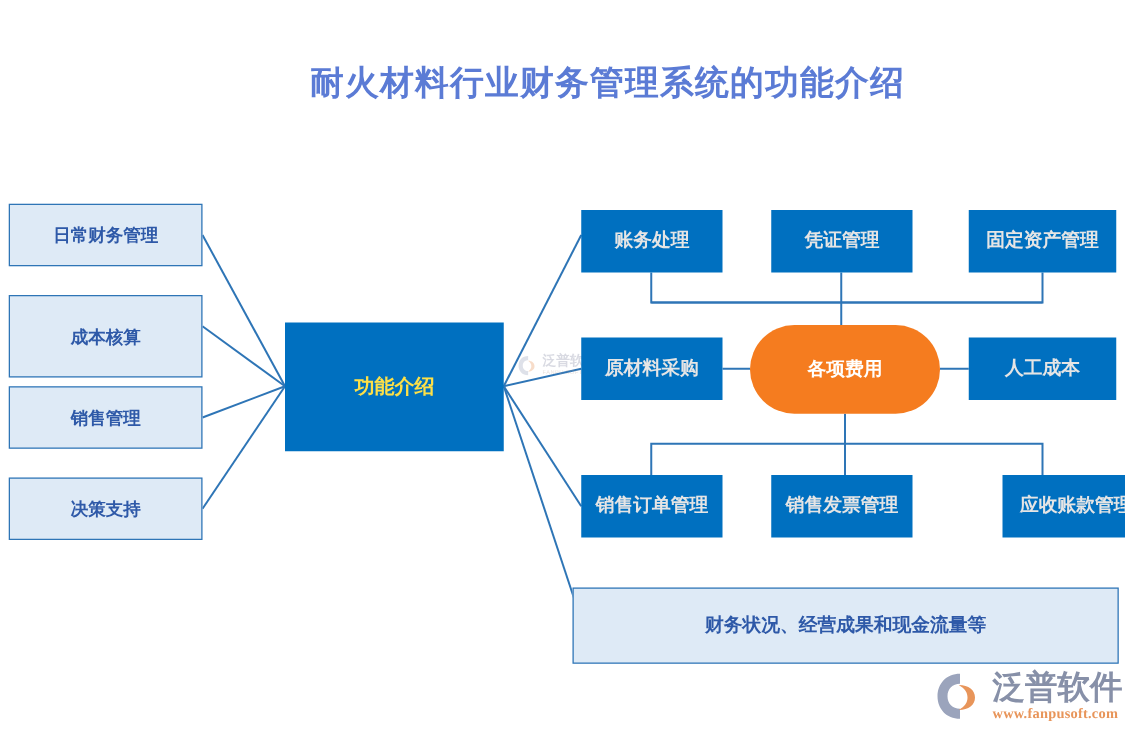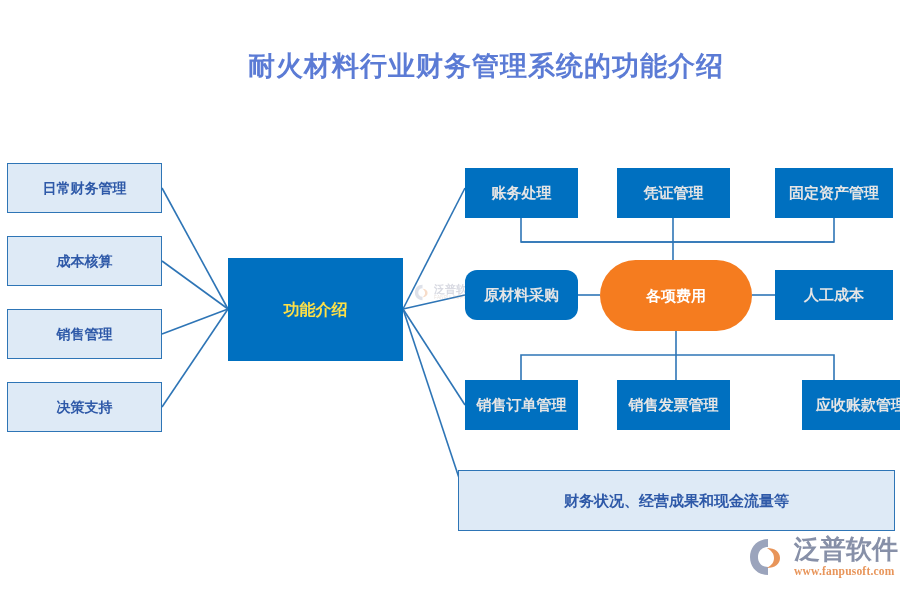--- a/index.html
+++ b/index.html
@@ -184,21 +184,21 @@
       <line x1="752" y1="295" x2="775" y2="295"></line>
 
       <path d="M676,331 L676,380"></path>
       <path d="M521,380 L521,355 L834,355 L834,380"></path>
     </g>
   </svg>
 
   <div class="node node-light" style="left:7px;  top:163px; width:155px; height:50px;">
     <span>日常财务管理</span>
   </div>
-  <div class="node node-light" style="left:7px;  top:236px; width:155px; height:50px;">
+  <div class="node node-light" style="left:7px;  top:236px; width:155px; height:66px;">
     <span>成本核算</span>
   </div>
   <div class="node node-light" style="left:7px;  top:309px; width:155px; height:50px;">
     <span>销售管理</span>
   </div>
   <div class="node node-light" style="left:7px;  top:382px; width:155px; height:50px;">
     <span>决策支持</span>
   </div>
 
   <div class="node node-center" style="left:228px; top:258px; width:175px; height:103px;">
@@ -208,21 +208,21 @@
   <div class="node node-solid" style="left:465px; top:168px; width:113px; height:50px;">
     <span>账务处理</span>
   </div>
   <div class="node node-solid" style="left:617px; top:168px; width:113px; height:50px;">
     <span>凭证管理</span>
   </div>
   <div class="node node-solid" style="left:775px; top:168px; width:118px; height:50px;text-align:center;">
     <span>固定资产管理</span>
   </div>
 
-  <div class="node node-solid" style="left:465px; top:270px; width:113px; height:50px;border-radius:12px;">
+  <div class="node node-solid" style="left:465px; top:270px; width:113px; height:50px;">
     <span>原材料采购</span>
   </div>
   <div class="node node-orange" style="left:600px; top:260px; width:152px; height:71px;">
     <span>各项费用</span>
   </div>
   <div class="node node-solid" style="left:775px; top:270px; width:118px; height:50px;">
     <span>人工成本</span>
   </div>
 
   <div class="node node-solid" style="left:465px; top:380px; width:113px; height:50px;">

